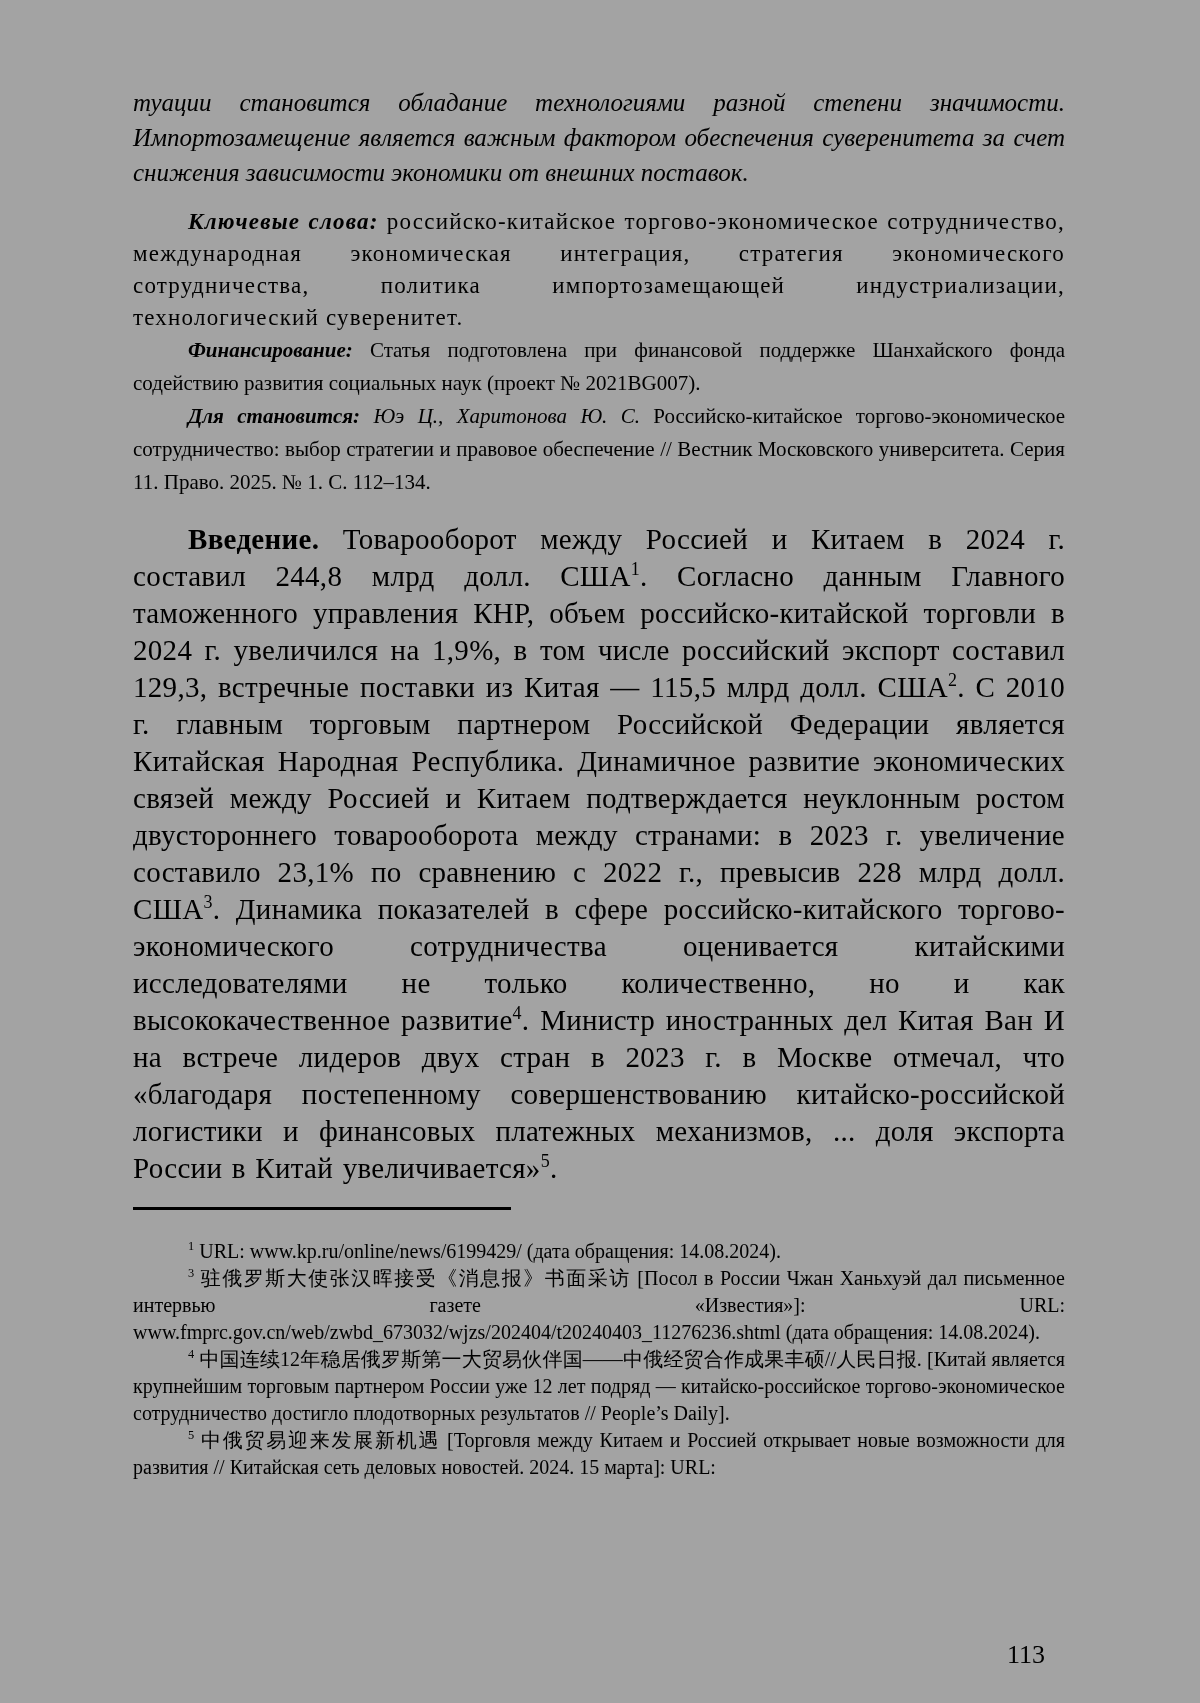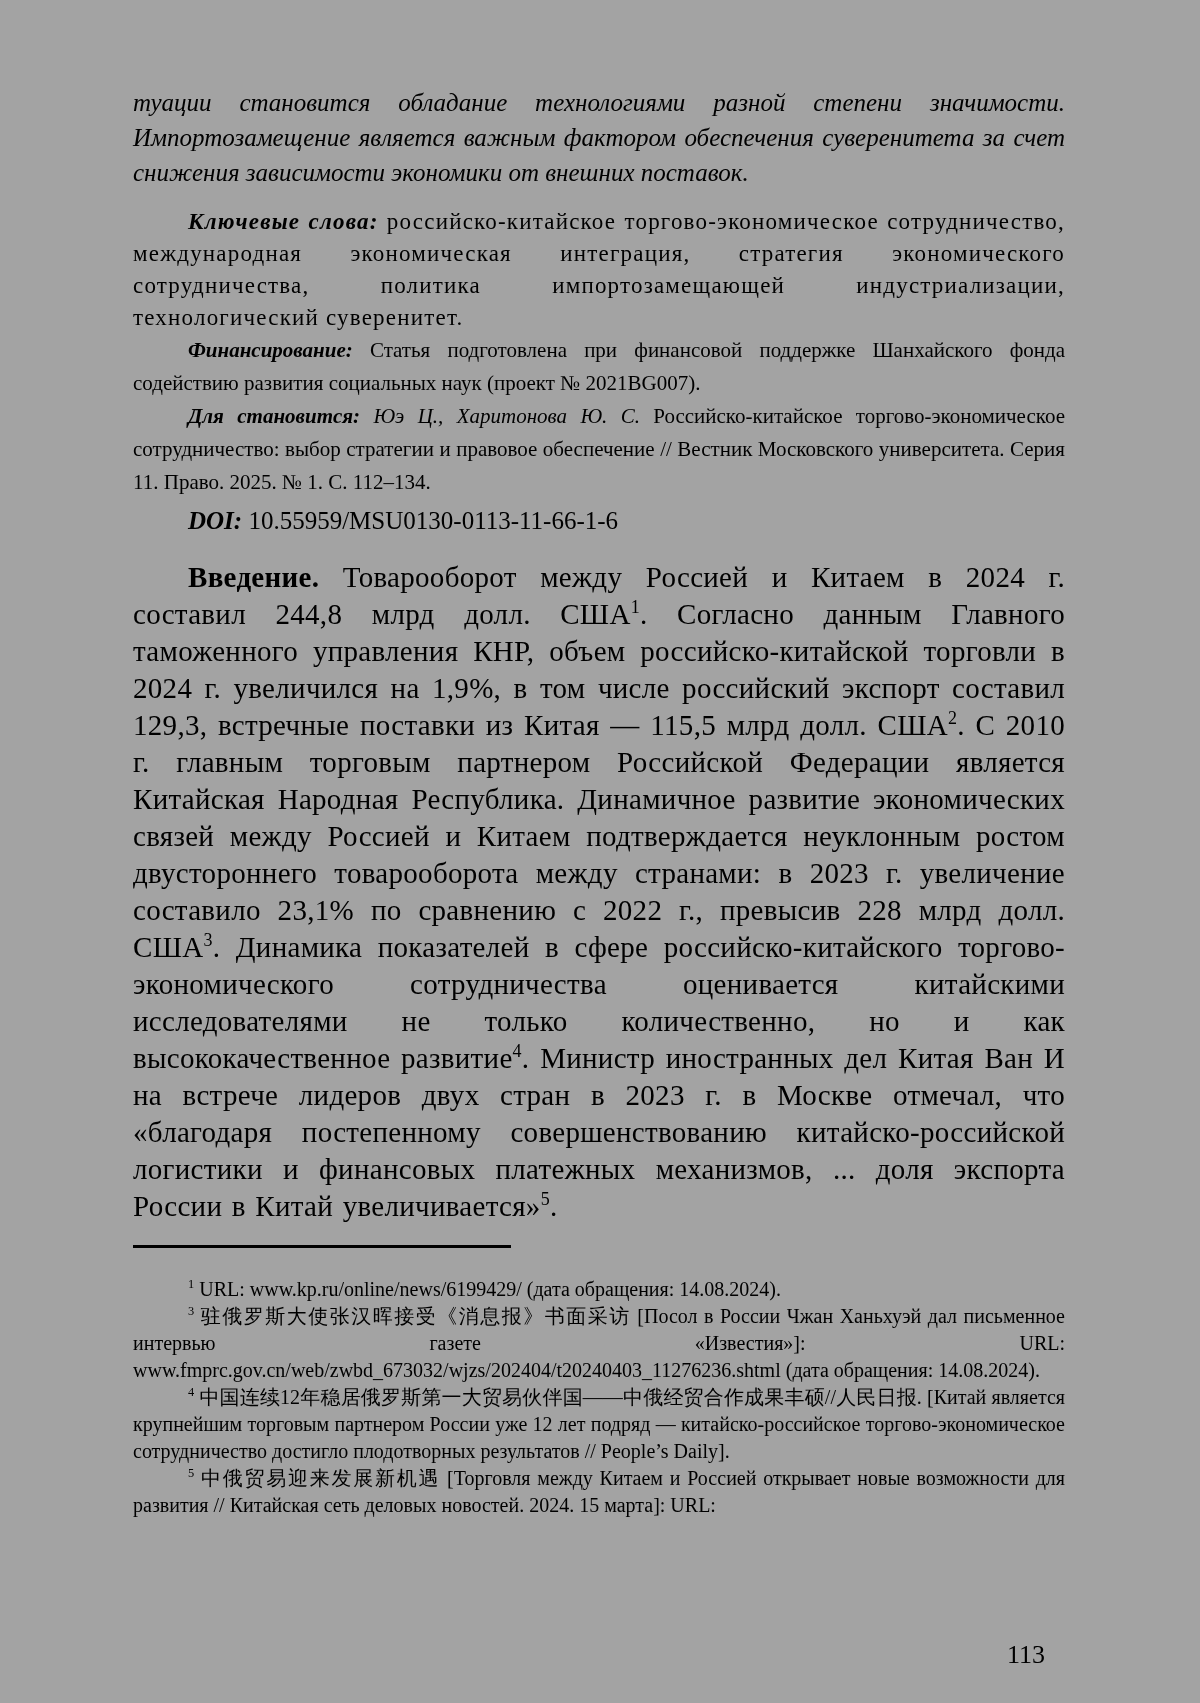--- a/index.html
+++ b/index.html
@@ -101,24 +101,20 @@
     <span class="label-bi">Финансирование:</span>
     <span>Статья подготовлена при финансовой поддержке Шанхайского фонда содействию развития социальных наук (проект № 2021BG007).</span>
   </p>
 
   <p class="meta">
     <span class="label-bi">Для становится:</span>
     <span class="authors-italic">Юэ Ц., Харитонова Ю. С.</span>
     <span>Российско-китайское торгово-экономическое сотрудничество: выбор стратегии и правовое обеспечение // Вестник Московского университета. Серия 11. Право. 2025. № 1. С. 112–134.</span>
   </p>
 
-  <p class="doi-line">
-    <span class="label-bi">DOI:</span>
-    <span>10.55959/MSU0130-0113-11-66-1-6</span>
-  </p>
 
   <p class="body-par">
     <b>Введение.</b>
     <span>Товарооборот между Россией и Китаем в 2024 г. составил 244,8 млрд долл. США<sup>1</sup>. Согласно данным Главного таможенного управления КНР, объем российско-китайской торговли в 2024 г. увеличился на 1,9%, в том числе российский экспорт составил 129,3, встречные поставки из Китая — 115,5 млрд долл. США<sup>2</sup>. С 2010 г. главным торговым партнером Российской Федерации является Китайская Народная Республика. Динамичное развитие экономических связей между Россией и Китаем подтверждается неуклонным ростом двустороннего товарооборота между странами: в 2023 г. увеличение составило 23,1% по сравнению с 2022 г., превысив 228 млрд долл. США<sup>3</sup>. Динамика показателей в сфере российско-китайского торгово-экономического сотрудничества оценивается китайскими исследователями не только количественно, но и как высококачественное развитие<sup>4</sup>. Министр иностранных дел Китая Ван И на встрече лидеров двух стран в 2023 г. в Москве отмечал, что «благодаря постепенному совершенствованию китайско-российской логистики и финансовых платежных механизмов, ... доля экспорта России в Китай увеличивается»<sup>5</sup>.</span>
   </p>
 
   <div class="footnote-sep"></div>
 
   <div class="footnotes">
       <p class="footnote"><sup>1</sup> URL: www.kp.ru/online/news/6199429/ (дата обращения: 14.08.2024).</p>

